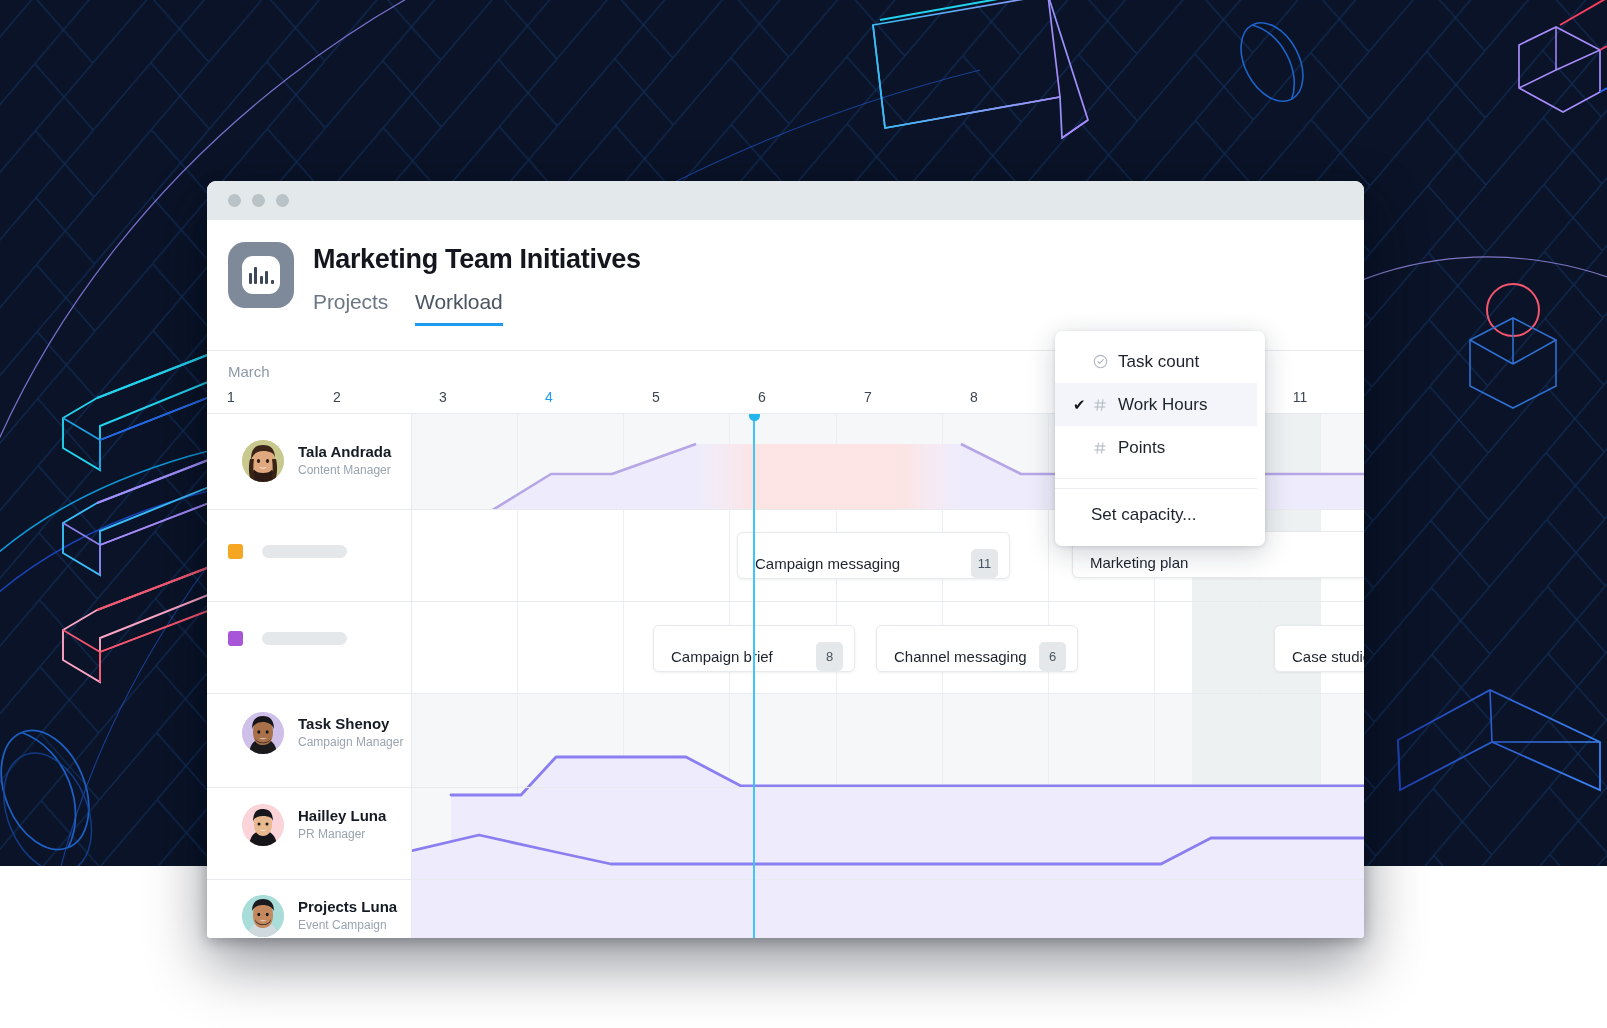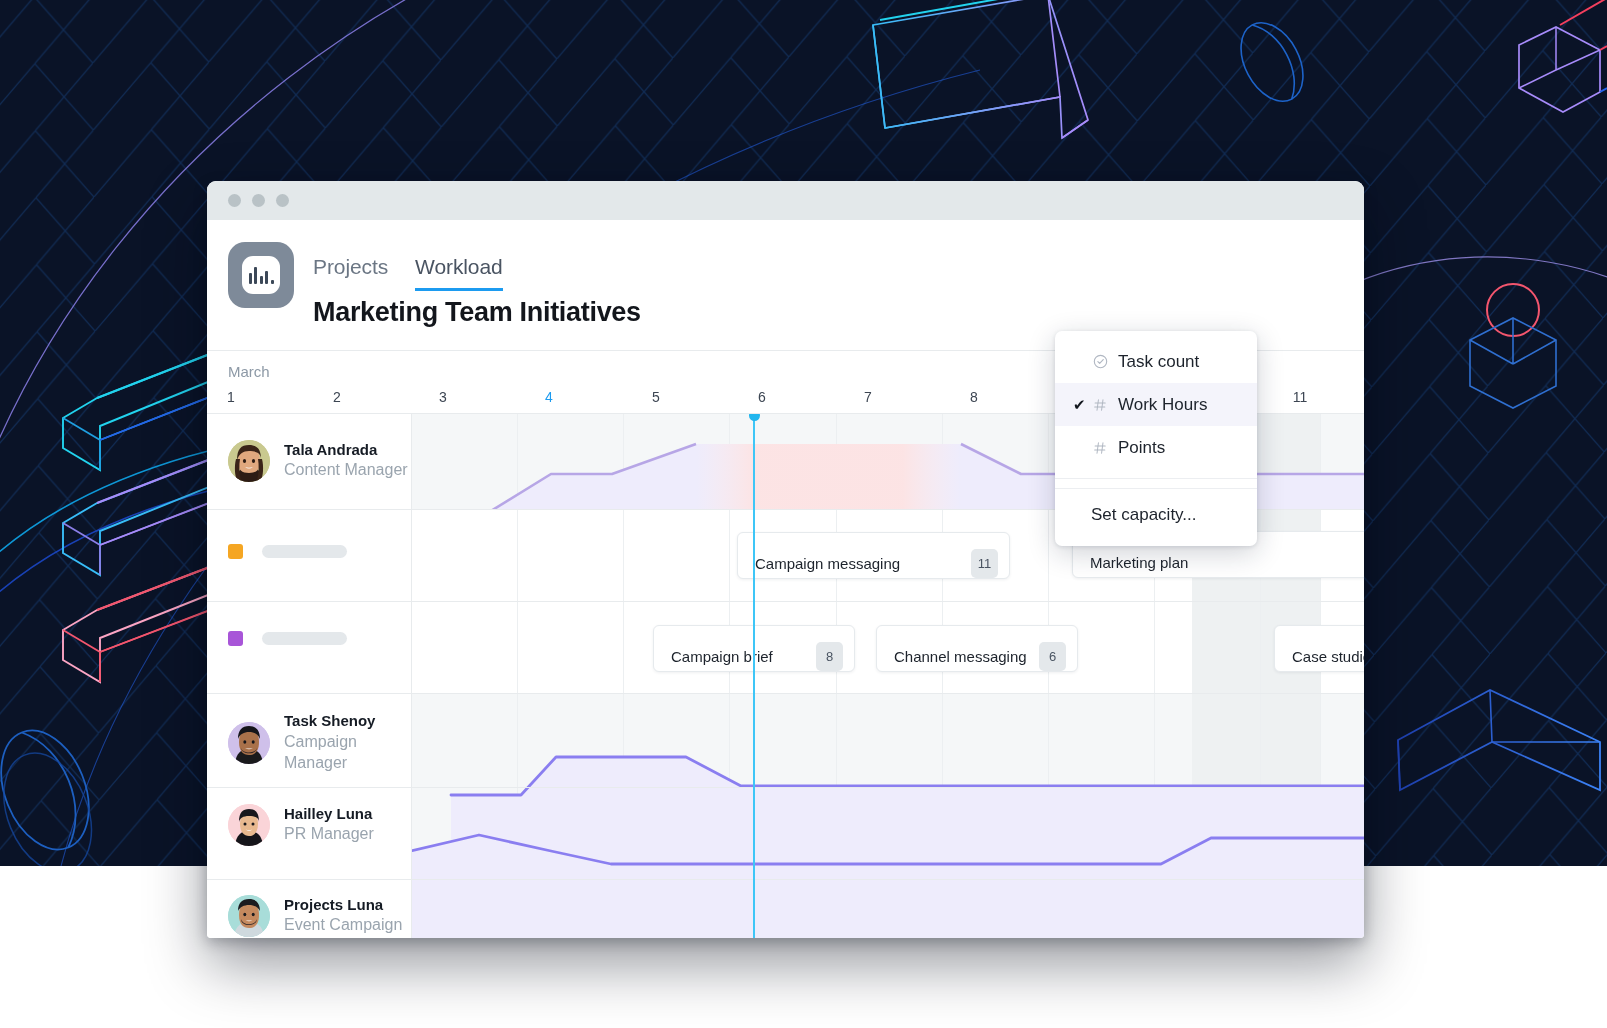--- a/index.html
+++ b/index.html
@@ -42,24 +42,24 @@
   #month{position:absolute;left:21px;top:12px;font-size:15px;color:#8d99a6;}
   .daynum{position:absolute;top:38px;font-size:14px;color:#3c4552;transform:translateX(-50%);}
   .daynum.today{color:#1c9bf0;}
 
   
   #body{position:relative;border-top:1px solid #e8ebed;height:556px;overflow:hidden;}
   #left-col{position:absolute;left:0;top:0;width:204px;height:100%;background:#fff;z-index:6;border-right:1px solid #e8ebed;}
   .rowsep{position:absolute;left:0;width:1157px;height:1px;background:#e8ebed;}
   .leftsep{position:absolute;left:0;width:204px;height:1px;background:#e8ebed;z-index:7;}
 
-  .person{position:absolute;left:21px;display:flex;align-items:center;gap:14px;}
+  .person{position:absolute;left:35px;display:flex;align-items:center;gap:14px;}
   .avatar{width:42px;height:42px;border-radius:50%;overflow:hidden;flex:0 0 auto;position:relative;}
   .pname{font-size:15px;font-weight:bold;color:#151b24;line-height:1.25;}
-  .prole{font-size:16px;color:#9aa4ae;line-height:1.3;margin-top:1px;}
+  .prole{font-size:12px;color:#9aa4ae;line-height:1.3;margin-top:1px;}
 
   .projrow{position:absolute;left:21px;display:flex;align-items:center;gap:19px;}
   .swatch{width:15px;height:15px;border-radius:3px;}
   .ghost{width:85px;height:13px;border-radius:7px;background:#e4e8eb;}
 
   
   #chart-area{position:absolute;left:204px;top:0;width:953px;height:100%;overflow:hidden;}
   .weekend{position:absolute;top:0;height:100%;background:#eef1f2;}
   .colline{position:absolute;top:0;width:1px;height:100%;background:#eceff1;}
   .bandrow{position:absolute;left:0;width:953px;background:#f5f7f8;}
@@ -78,21 +78,21 @@
   .task .t-badge{
     min-width:27px;height:29px;border-radius:5px;background:#e4e8eb;color:#4a5462;
     font-size:13px;display:flex;align-items:center;justify-content:center;padding:0 6px;box-sizing:border-box;flex:0 0 auto;
   }
 
   
   #menu{
     position:absolute;left:1055px;top:331px;width:202px;
     background:#fff;border-radius:7px;
     box-shadow:0 7px 28px rgba(20,30,55,.20), 0 1px 4px rgba(20,30,55,.13);
-    z-index:40;padding:9px 0 6px 0;overflow:hidden;
+    z-index:40;padding:9px 8px 6px 0;overflow:hidden;
   }
   .mi{height:43px;display:flex;align-items:center;font-size:17px;color:#1d232c;padding-left:18px;box-sizing:border-box;cursor:pointer;white-space:nowrap;}
   .mi.sel{background:#f4f4fb;}
   .mi .check{width:20px;font-size:15px;color:#12161d;flex:0 0 auto;}
   .mi .mico{width:23px;flex:0 0 auto;display:flex;align-items:center;color:#a8b0bb;}
   .mi .mlabel{margin-left:2px;}
   .msep{height:1px;background:#eceef1;margin:9px 0 0 0;}
   .mi.plain{padding-left:36px;height:51px;}
 </style>
 </head>
@@ -203,25 +203,25 @@
     <div id="app-icon">
       <div class="inner">
         <span class="b" style="height:11px"></span>
         <span class="b" style="height:17px"></span>
         <span class="b" style="height:8px"></span>
         <span class="b" style="height:13px"></span>
         <span class="b" style="height:4px"></span>
       </div>
     </div>
     <div>
+      <div id="title">Marketing Team Initiatives</div>
       <div id="tabs">
         <div class="tab">Projects</div>
         <div class="tab active">Workload</div>
       </div>
-      <div id="title">Marketing Team Initiatives</div>
     </div>
   </div>
 
   <div id="tl-head">
     <div id="month">March</div>
     <div class="daynum" style="left:24px">1</div>
     <div class="daynum" style="left:130px">2</div>
     <div class="daynum" style="left:236px">3</div>
     <div class="daynum today" style="left:342px">4</div>
     <div class="daynum" style="left:449px">5</div>

